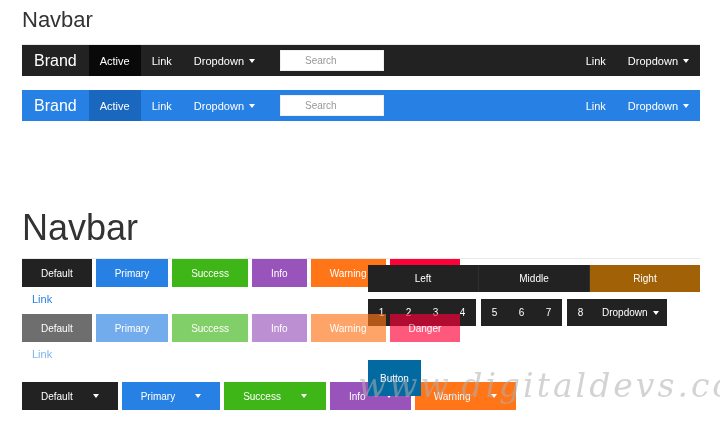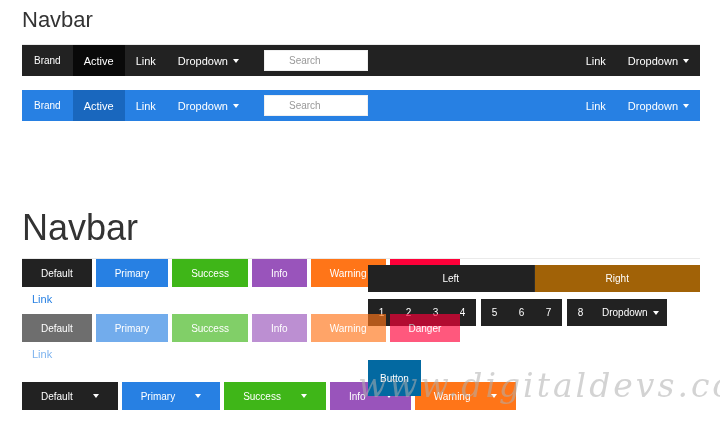--- a/index.html
+++ b/index.html
@@ -18,21 +18,21 @@
   hr.rule { border: 0; border-top: 1px solid #eaeaea; margin: 0; }
   .rule-navbar { margin-bottom: 18px; }
   .rule-buttons { margin-bottom: 13px; }
 
   
   .navbar {
     height: 31px; display: flex; align-items: stretch;
     color: #fff; font-size: 11px; margin-bottom: 14px;
   }
   .navbar .brand {
-    display: flex; align-items: center; padding: 0 12px; font-size: 10px;
+    display: flex; align-items: center; padding: 0 12px; font-size: 16px;
     color: #fff; cursor: pointer;
   }
   .nav-item {
     display: flex; align-items: center; padding: 0 11px;
     color: #fff; cursor: pointer; white-space: nowrap;
   }
   .navbar-right { margin-left: auto; display: flex; align-items: stretch; }
   .search {
     align-self: center; width: 104px; height: 21px; margin-left: 14px;
     border: 1px solid #f0f0f0; background: #fff; font-size: 10px;
@@ -206,20 +206,21 @@
         </button>
       </div>
 
     </div>
 
     <div class="col-right">
 
 
       <div class="group-justified">
         <button class="btn" style="background-color: rgb(34, 34, 34);">Left</button>
+        <button class="btn" style="background-color: rgb(34, 34, 34);">Middle</button>
         <button class="btn" style="background-color: #a16207;">Right</button>
       </div>
 
       <div class="toolbar">
         <div class="btn-group">
           <button class="btn" style="background-color: rgb(34, 34, 34);">1</button>
           <button class="btn" style="background-color: rgb(34, 34, 34);">2</button>
           <button class="btn" style="background-color: rgb(34, 34, 34);">3</button>
           <button class="btn" style="background-color: rgb(34, 34, 34);">4</button>
         </div>

